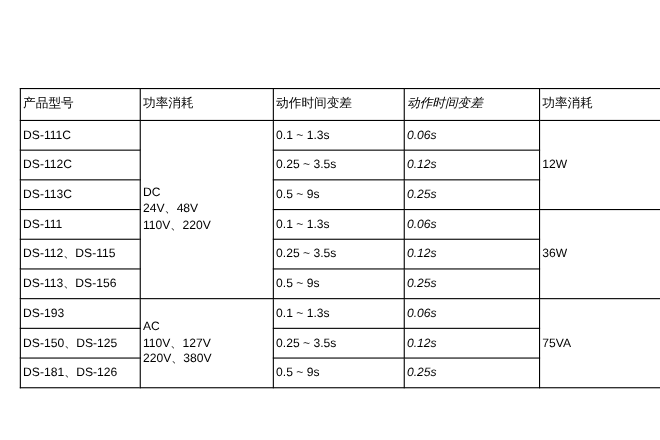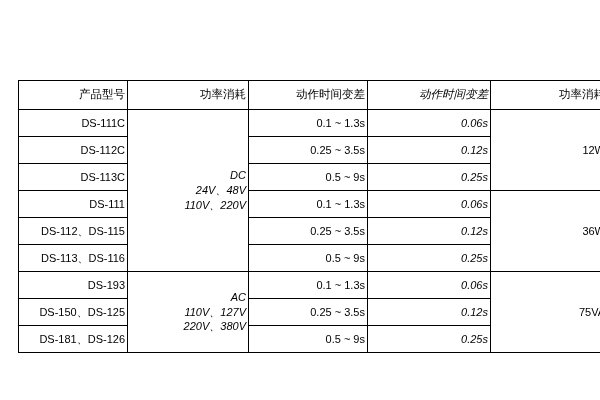--- a/index.html
+++ b/index.html
@@ -19,42 +19,41 @@
     top: 80px;
     width: 564px;
   }
   table.spec {
     border-collapse: collapse;
     width: 564px;
     table-layout: fixed;
   }
   table.spec td {
     border: 1px solid #000000;
-    text-align: right;
+    text-align: left;
     vertical-align: middle;
     font-size: 11px;
     color: #000000;
     height: 26px;
     padding: 0 2px;
     line-height: 1.35;
     white-space: nowrap;
   }
   table.spec td.header {
     font-size: 11.5px;
     height: 28px;
   }
   td.col-model { width: 104px; }
   td.col-voltage { width: 116px; }
   td.col-range { width: 114px; }
   td.col-dev { width: 118px; font-style: italic; }
   td.col-power { width: 112px; }
   .multiline {
     line-height: 1.65;
     white-space: normal;
-    font-style: italic;
   }
 </style>
 </head>
 <body>
 
 <div class="sheet">
   <table class="spec">
     <tbody>
       <tr>
         <td class="header col-model">产品型号</td>
@@ -95,21 +94,21 @@
         <td class="col-power" rowspan="3">36W</td>
       </tr>
 
       <tr>
         <td class="col-model">DS-112、DS-115</td>
         <td class="col-range">0.25 ~ 3.5s</td>
         <td class="col-dev">0.12s</td>
       </tr>
 
       <tr>
-        <td class="col-model">DS-113、DS-116</td>
+        <td class="col-model">DS-113、DS-156</td>
         <td class="col-range">0.5 ~ 9s</td>
         <td class="col-dev">0.25s</td>
       </tr>
 
       <tr>
         <td class="col-model">DS-193</td>
         <td class="col-voltage multiline" rowspan="3">
           <div>AC</div>
           <div>110V、127V</div>
           <div>220V、380V</div>

